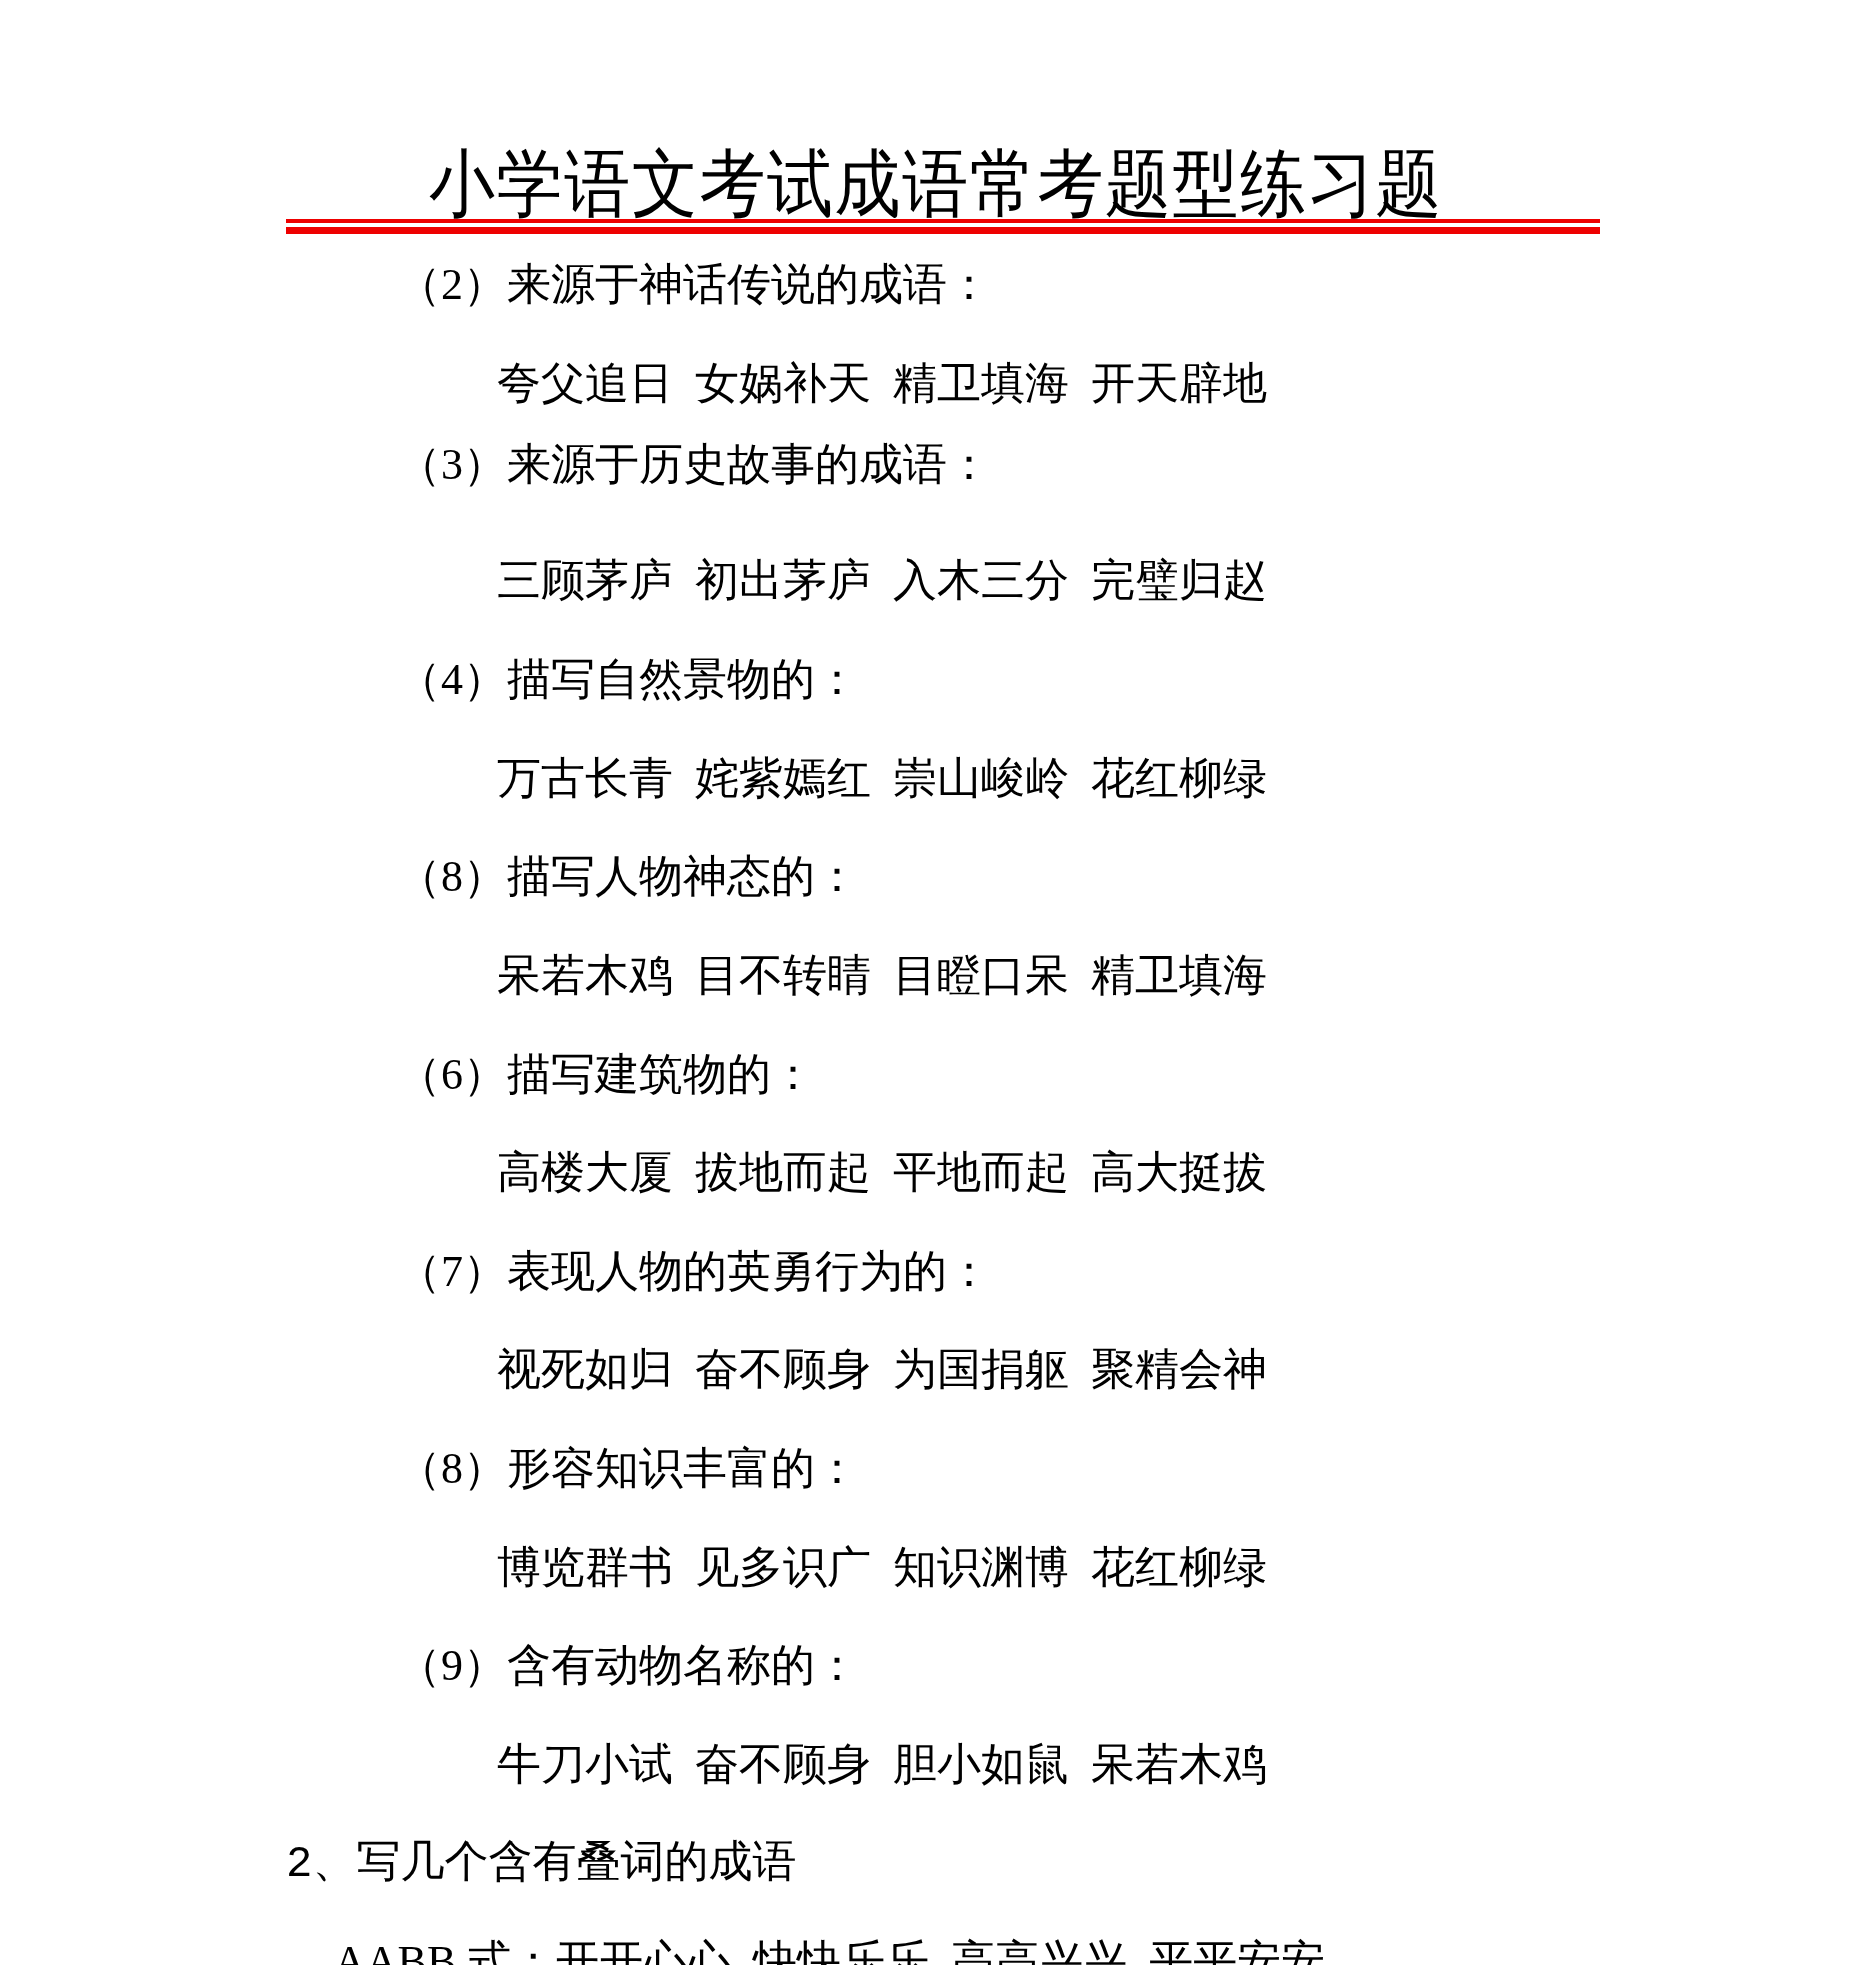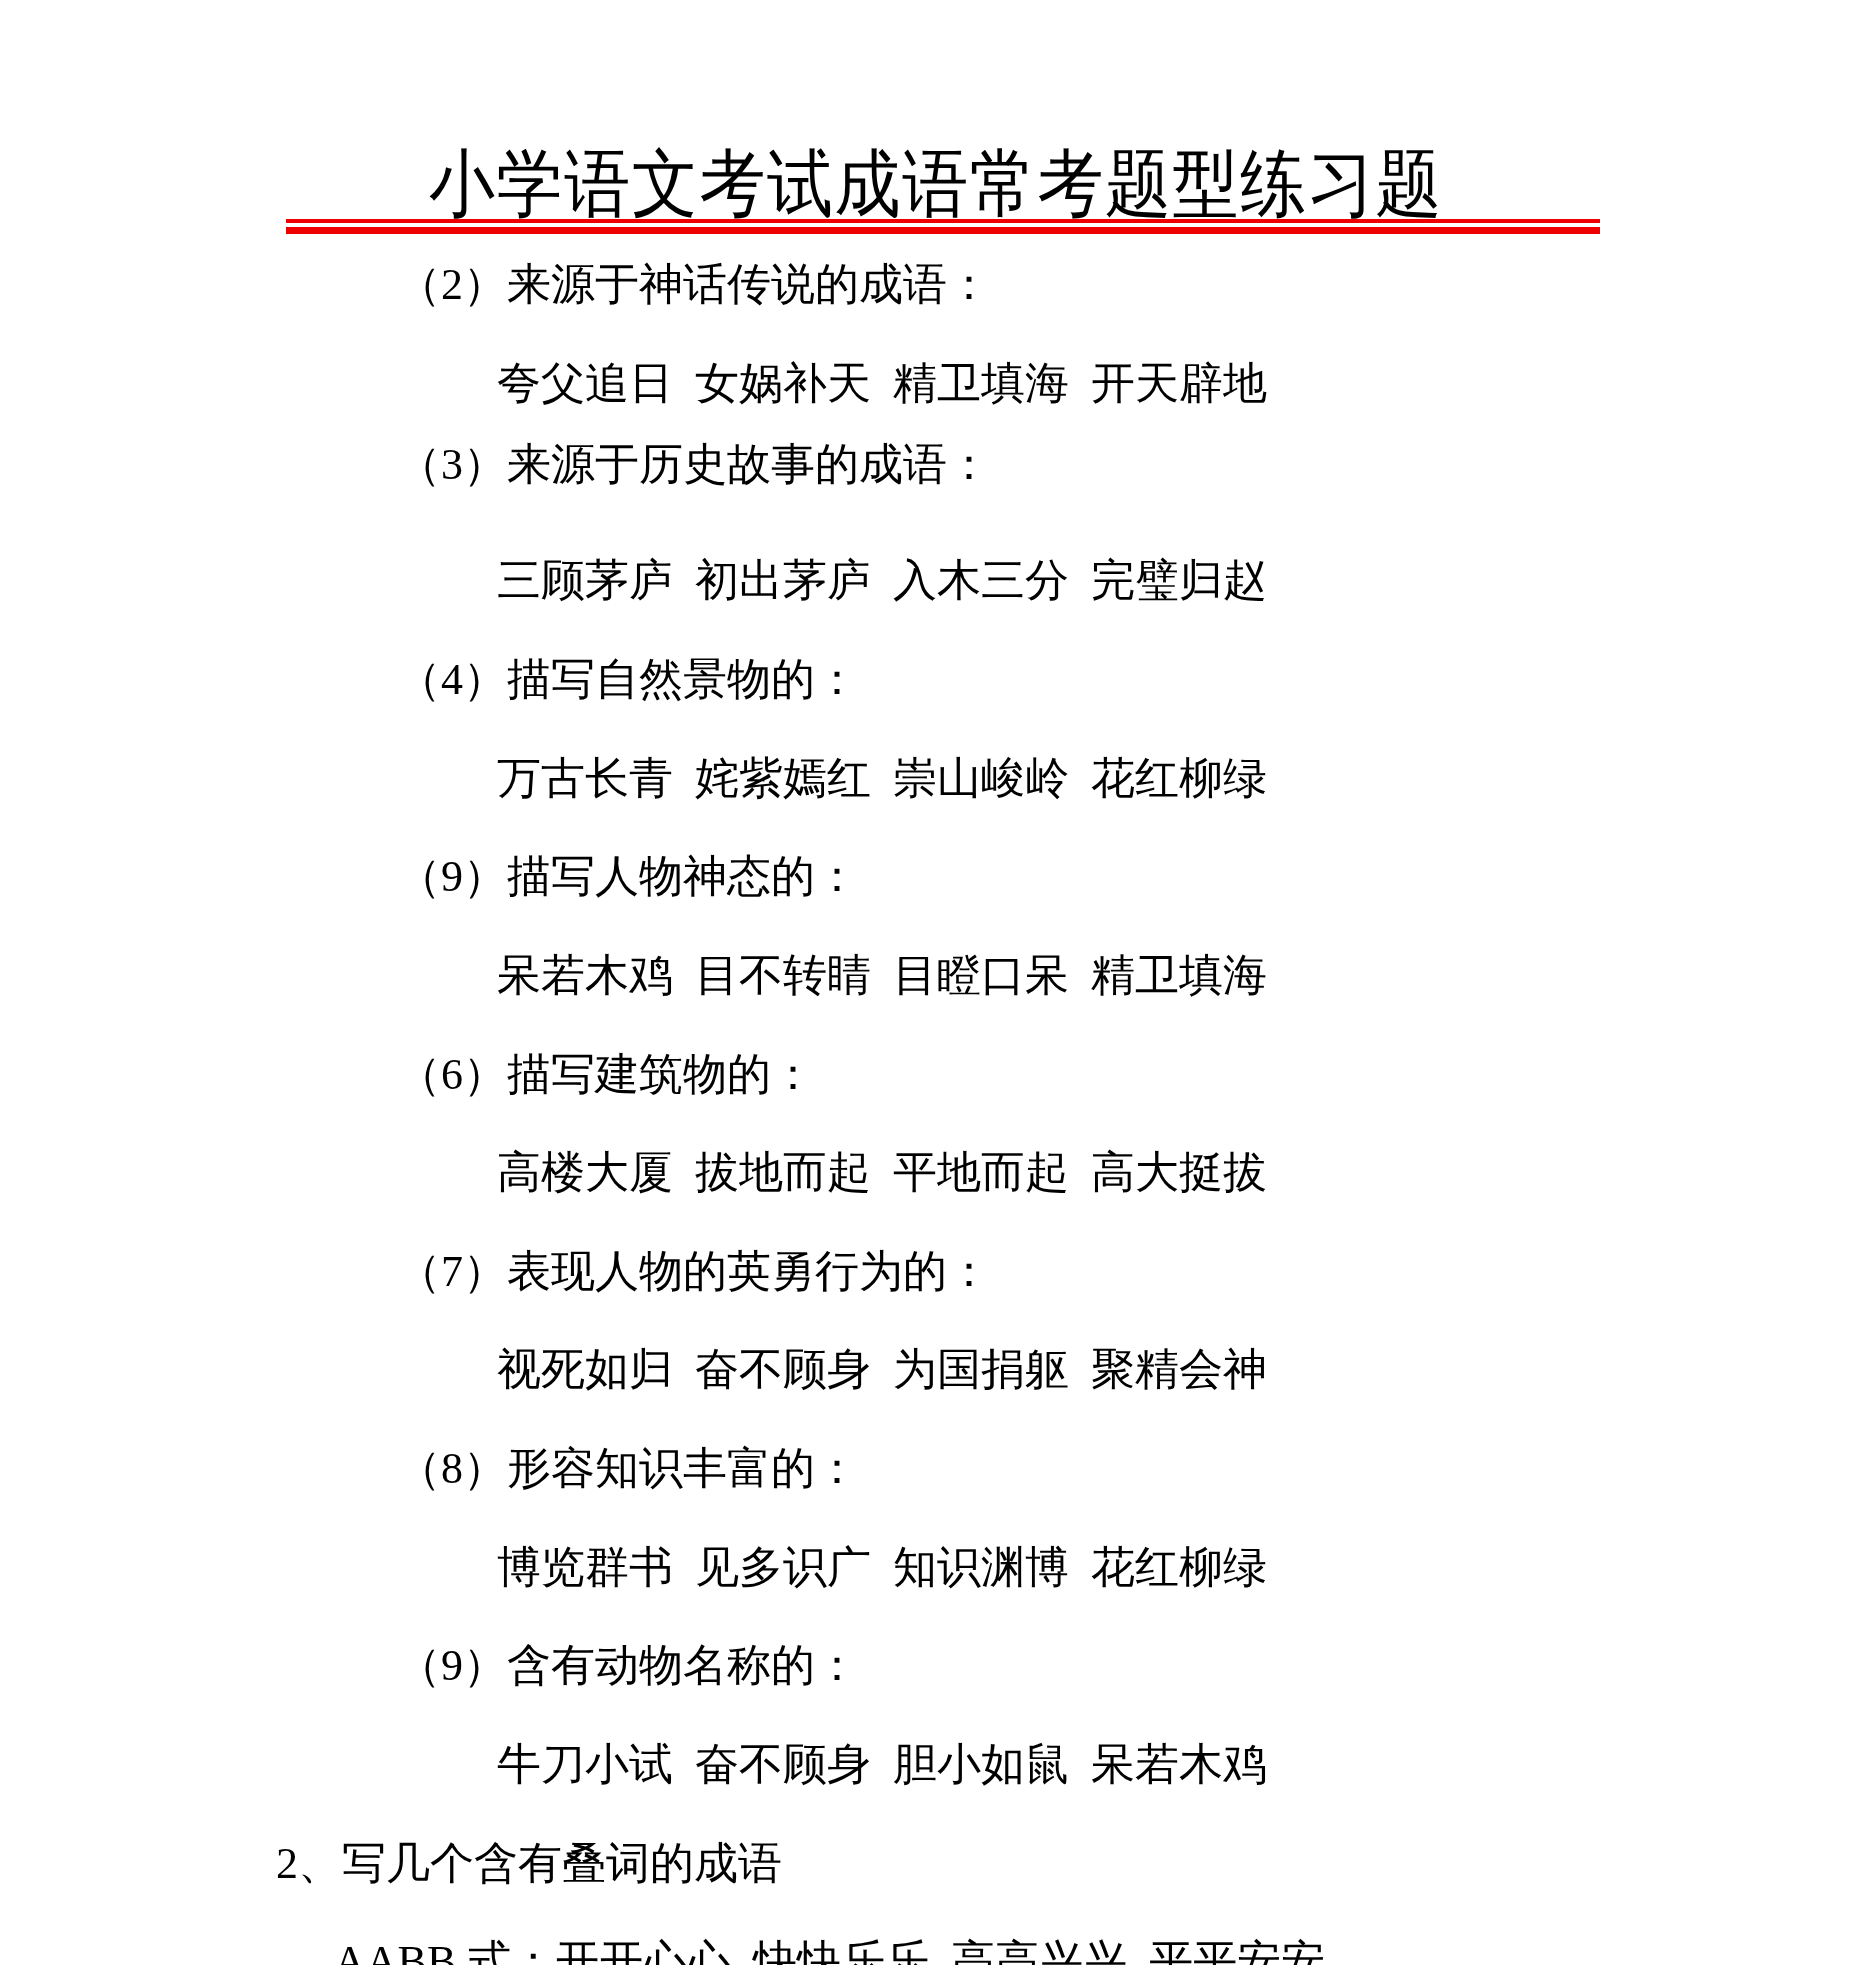--- a/index.html
+++ b/index.html
@@ -8,21 +8,21 @@
   .title { position:absolute; left:0; width:1872px; top:134px; text-align:center;
            font-family:"Liberation Sans","DejaVu Sans",sans-serif; font-size:66px;
            letter-spacing:1.6px; transform:scaleY(1.12); transform-origin:top center; }
   .rule { position:absolute; left:286px; width:1314px; background:#ee0000; }
   .rule.thin { top:219px; height:3.9px; }
   .rule.thick { top:227px; height:7px; }
   .line { position:absolute; font-size:44px; white-space:nowrap; line-height:1; }
   .label { left:397px; }
   .idioms { left:452px; word-spacing:0;margin-left:45px; }
   .idioms span { margin-right:22px; }
-  .h2 { left:276px; }
+  .h2 { left:286px;font-family:Liberation Mono, monospace; }
   .pat { left:334px; }
   .pat .key { font-family:"Liberation Serif",serif; }
   .pat span.g { margin-right:22px; }
 </style>
 </head>
 <body>
 
 <div class="title">小学语文考试成语常考题型练习题</div>
 <div class="rule thin"></div>
 <div class="rule thick"></div>
@@ -35,21 +35,21 @@
 <div class="line label" style="top:443px">（3）来源于历史故事的成语：</div>
 <div class="line idioms" style="top:559px">
   <span>三顾茅庐</span><span>初出茅庐</span><span>入木三分</span><span>完璧归赵</span>
 </div>
 
 <div class="line label" style="top:658px">（4）描写自然景物的：</div>
 <div class="line idioms" style="top:757px">
   <span>万古长青</span><span>姹紫嫣红</span><span>崇山峻岭</span><span>花红柳绿</span>
 </div>
 
-<div class="line label" style="top:855px">（9）描写人物神态的：</div>
+<div class="line label" style="top:855px">（8）描写人物神态的：</div>
 <div class="line idioms" style="top:954px">
   <span>呆若木鸡</span><span>目不转睛</span><span>目瞪口呆</span><span>精卫填海</span>
 </div>
 
 <div class="line label" style="top:1053px">（6）描写建筑物的：</div>
 <div class="line idioms" style="top:1151px">
   <span>高楼大厦</span><span>拔地而起</span><span>平地而起</span><span>高大挺拔</span>
 </div>
 
 <div class="line label" style="top:1250px">（7）表现人物的英勇行为的：</div>

